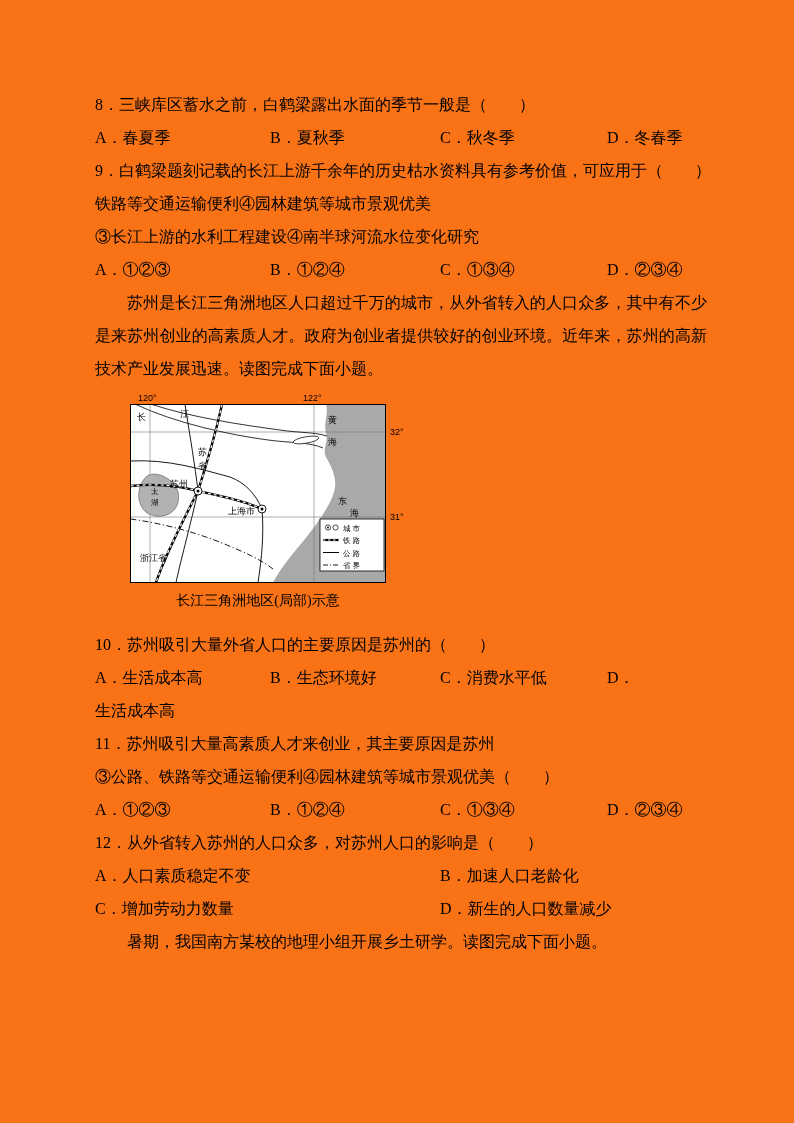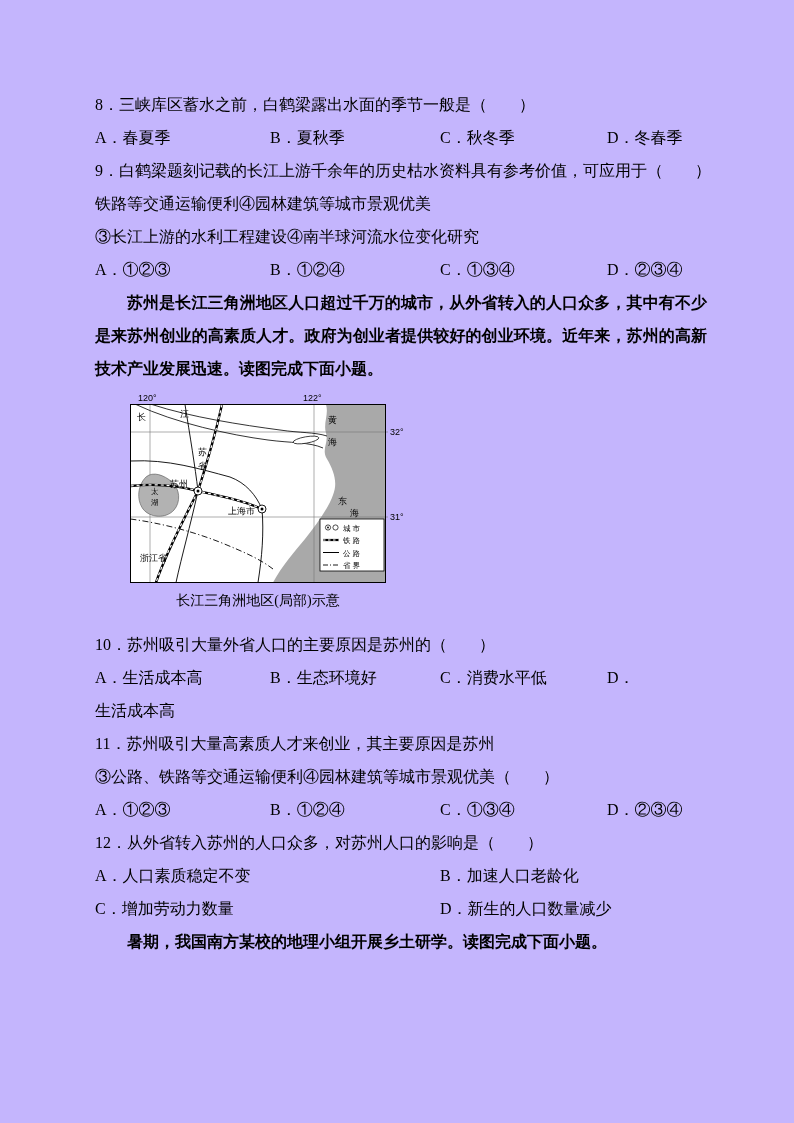--- a/index.html
+++ b/index.html
@@ -1,35 +1,35 @@
 <!DOCTYPE html>
 <html><head>
 <meta charset="utf-8">
 <style>
   * { margin: 0; padding: 0; box-sizing: border-box; }
   html, body { background: #ffffff; }
   .page {
     position: relative;
     width: 794px;
     height: 1123px;
-    background: #c4b5fd;
+    background: #f97316;
     color: #000000;
     font-family: "Liberation Serif", "DejaVu Serif", serif;
     overflow: hidden;
   }
   .content {
     position: absolute;
     left: 95px;
     top: 88px;
     width: 612px;
     font-size: 16px;
     line-height: 33px;
   }
   .line { white-space: nowrap; }
-  .para { text-indent: 2em; text-align: justify; font-weight: bold; }
+  .para { text-indent: 2em; text-align: justify; }
   .row4 {
     display: grid;
     grid-template-columns: 175px 170px 167px 1fr;
     white-space: nowrap;
   }
   .row2 {
     display: grid;
     grid-template-columns: 345px 1fr;
     white-space: nowrap;
   }

